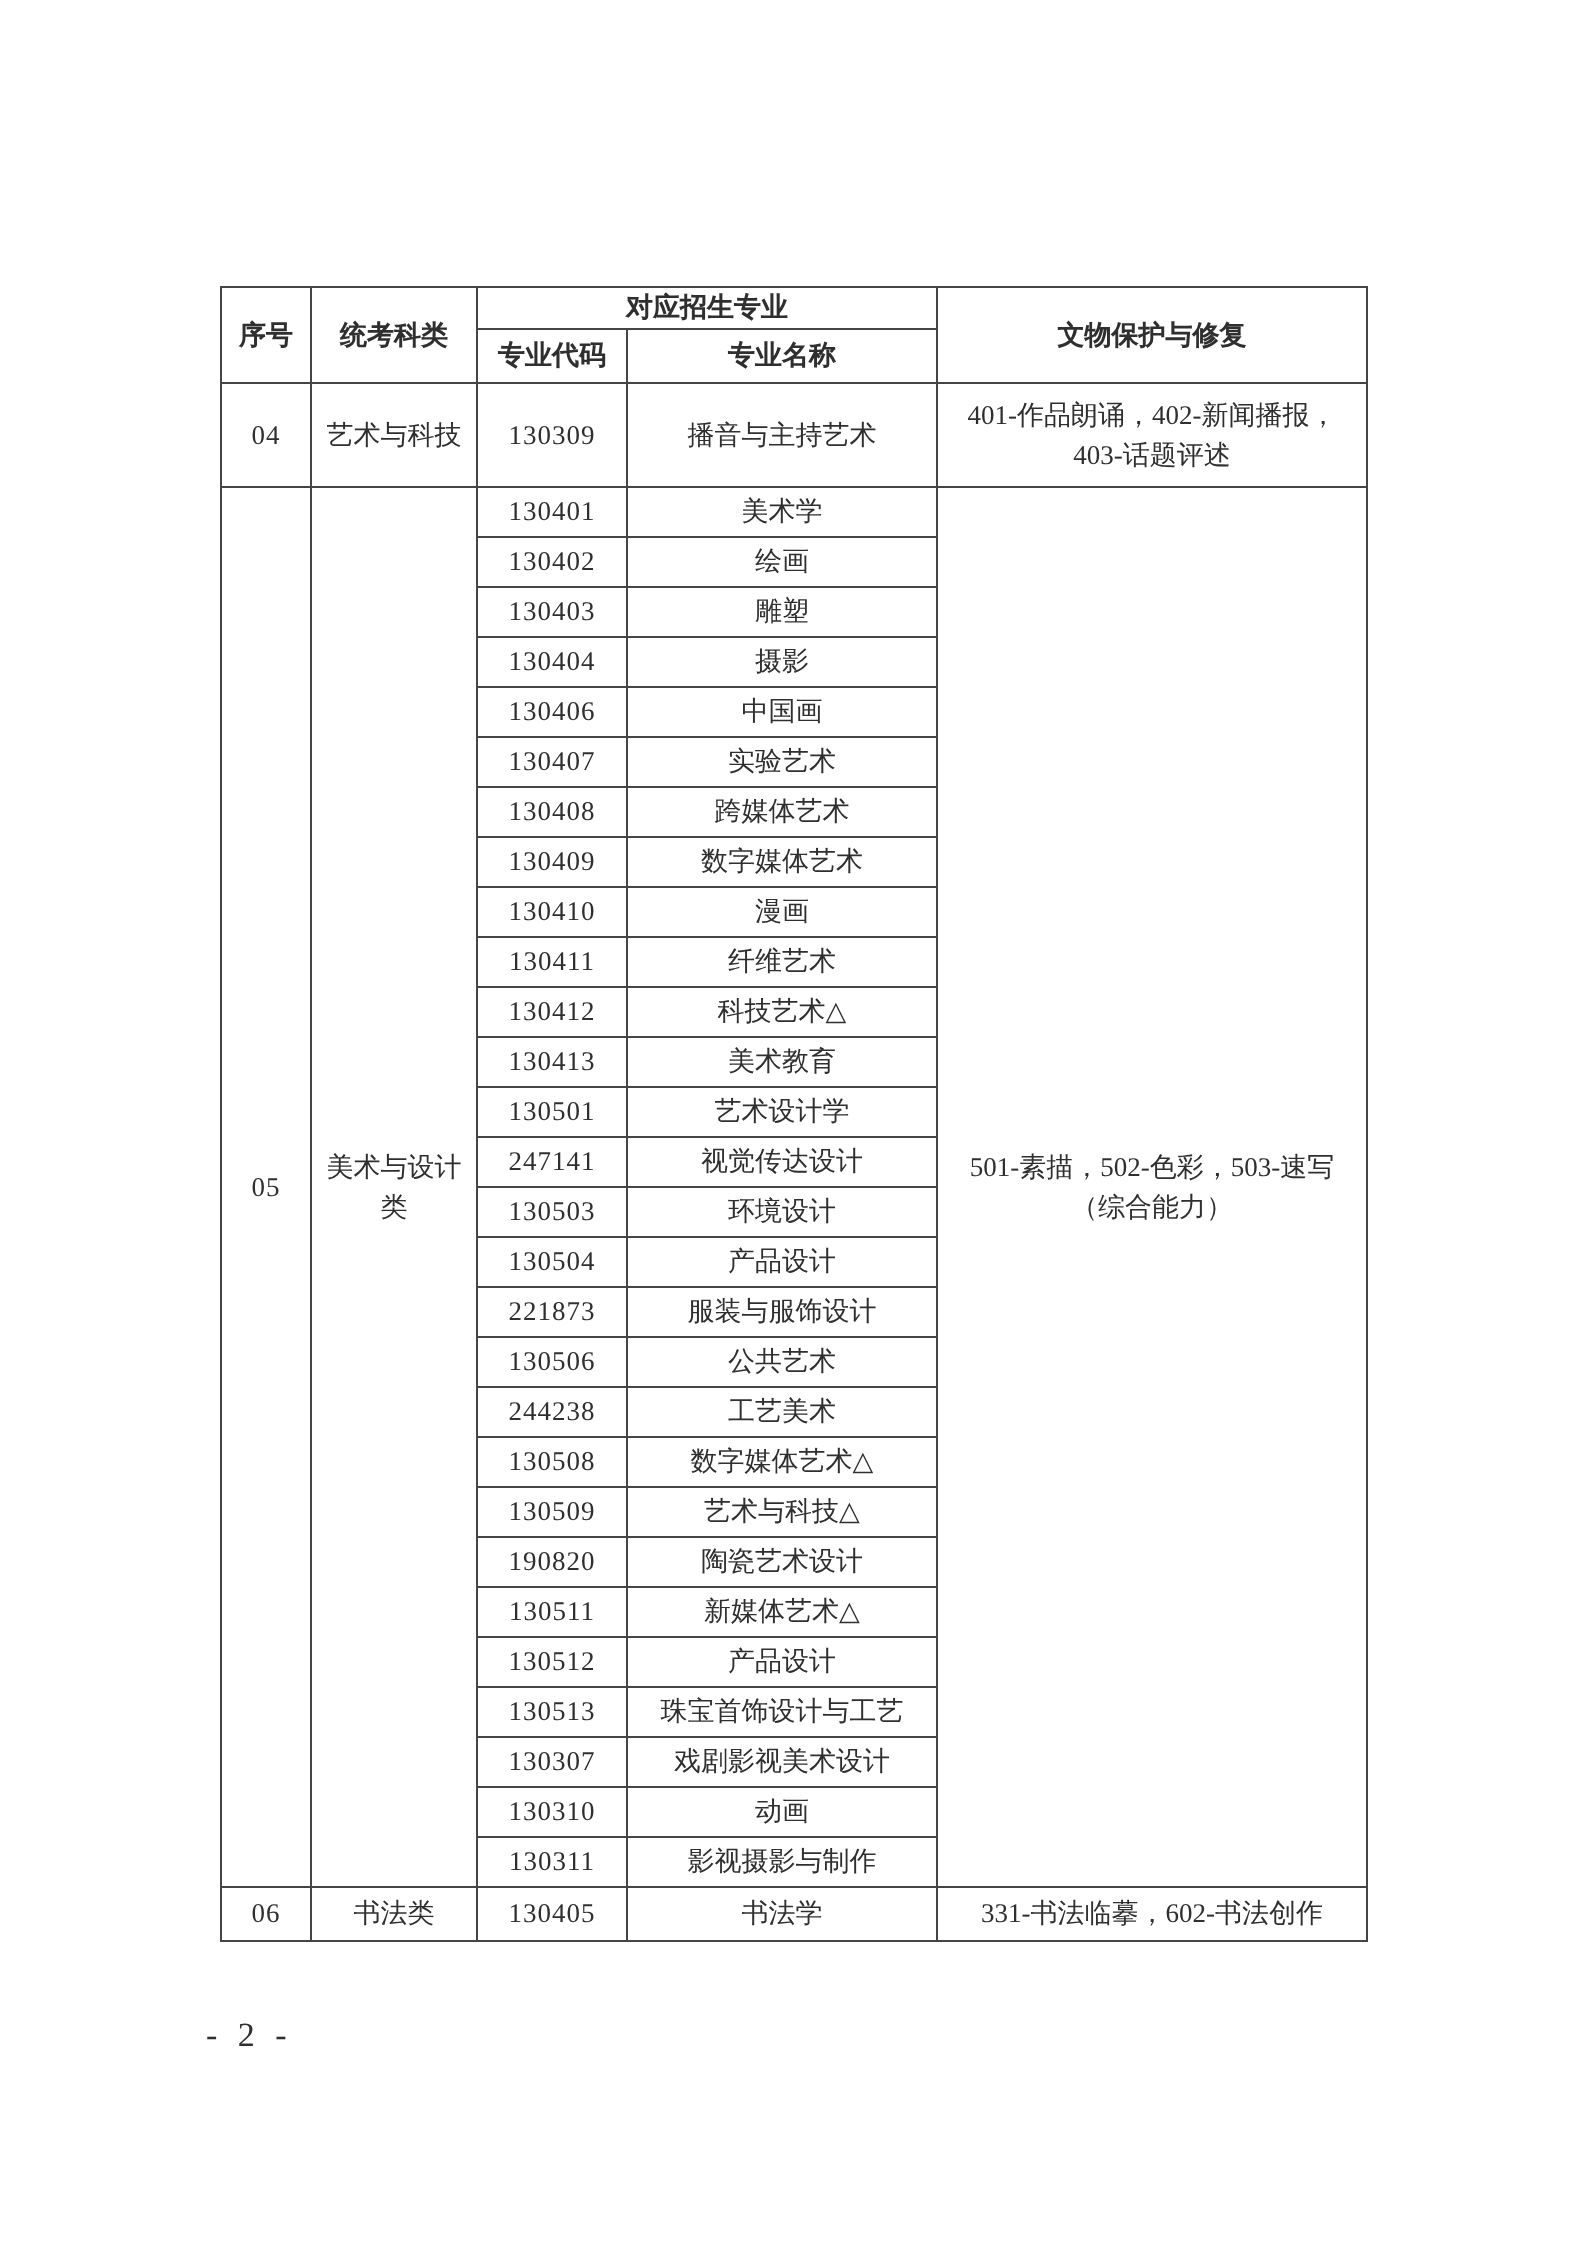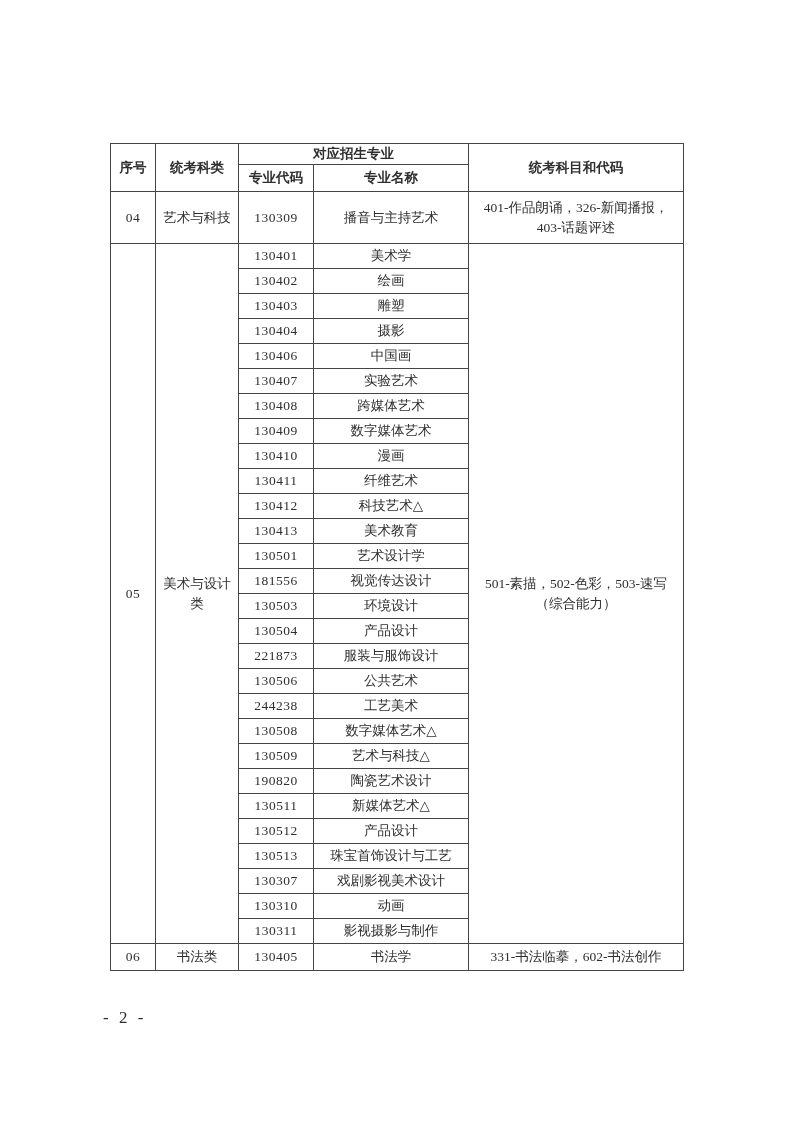--- a/index.html
+++ b/index.html
@@ -73,33 +73,33 @@
       <col style="width:75px">
       <col style="width:155px">
       <col style="width:215px">
     </colgroup>
 
     <tbody>
         <tr class="hdr-top">
       <th rowspan="2">序号</th>
       <th rowspan="2">统考科类</th>
       <th colspan="2">对应招生专业</th>
-      <th rowspan="2">统考科目和代码</th>
+      <th rowspan="2">文物保护与修复</th>
     </tr>
     <tr class="hdr-sub">
       <th>专业代码</th>
       <th>专业名称</th>
     </tr>
 
     <tr class="row-04">
       <td class="serial">04</td>
       <td>艺术与科技</td>
       <td class="code">130309</td>
       <td>播音与主持艺术</td>
-      <td class="subjects">401-作品朗诵，326-新闻播报，403-话题评述</td>
+      <td class="subjects">401-作品朗诵，402-新闻播报，403-话题评述</td>
     </tr>
 
     <tr class="sub-row">
       <td class="serial" rowspan="28">05</td>
       <td rowspan="28">美术与设计类</td>
       <td class="code">130401</td>
       <td>美术学</td>
       <td class="subjects" rowspan="28">501-素描，502-色彩，503-速写（综合能力）</td>
     </tr>
     <tr class="sub-row">
@@ -144,21 +144,21 @@
     </tr>
     <tr class="sub-row">
       <td class="code">130413</td>
       <td>美术教育</td>
     </tr>
     <tr class="sub-row">
       <td class="code">130501</td>
       <td>艺术设计学</td>
     </tr>
     <tr class="sub-row">
-      <td class="code">181556</td>
+      <td class="code">247141</td>
       <td>视觉传达设计</td>
     </tr>
     <tr class="sub-row">
       <td class="code">130503</td>
       <td>环境设计</td>
     </tr>
     <tr class="sub-row">
       <td class="code">130504</td>
       <td>产品设计</td>
     </tr>

